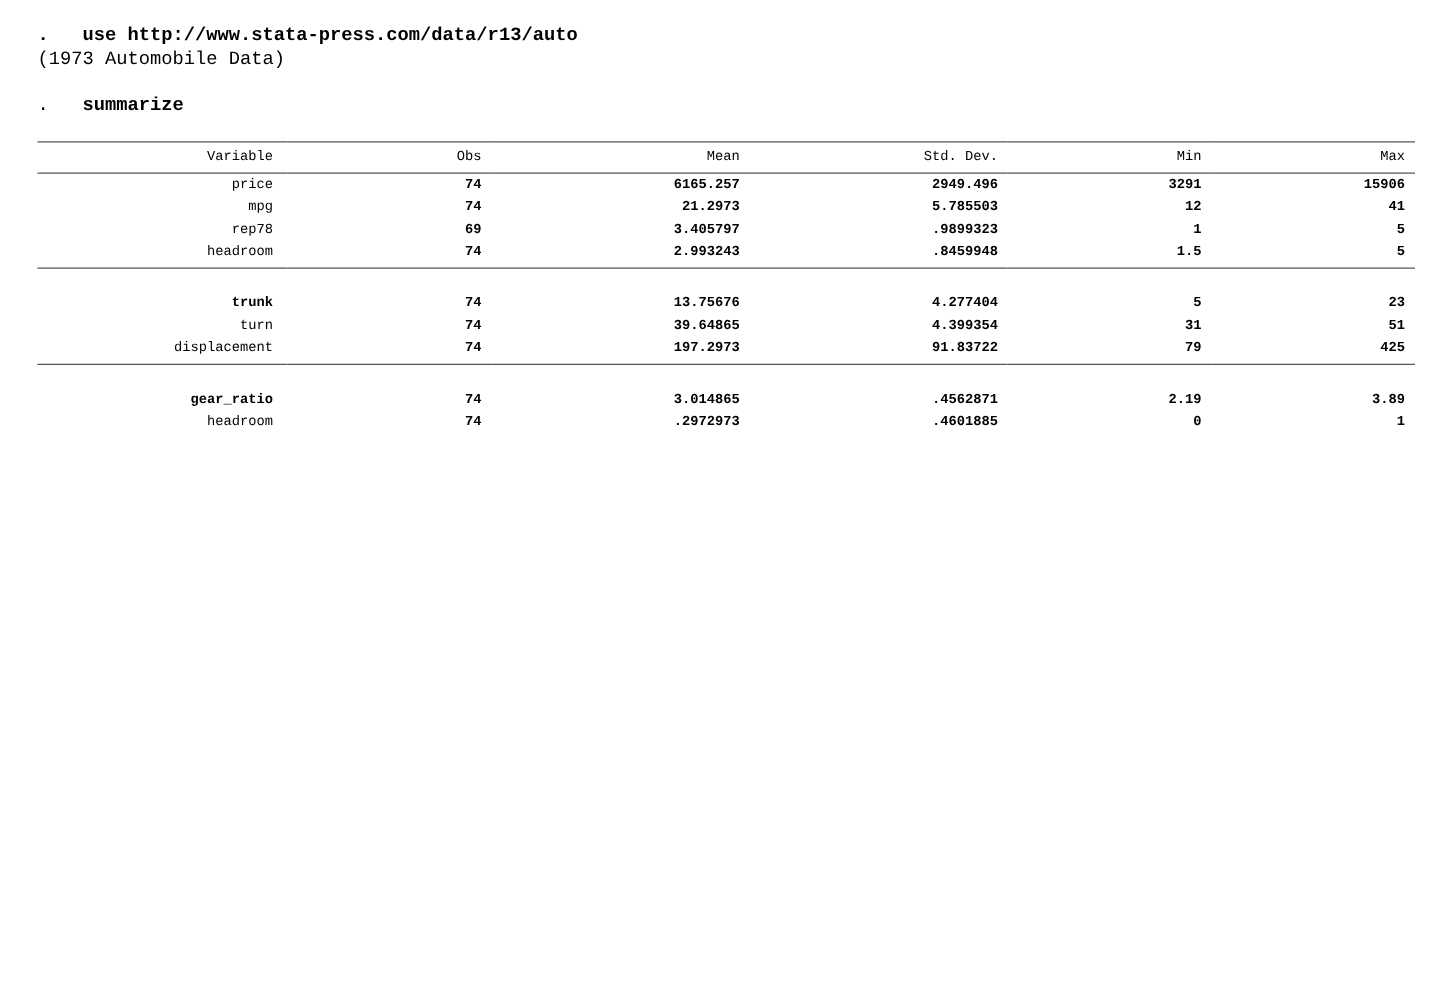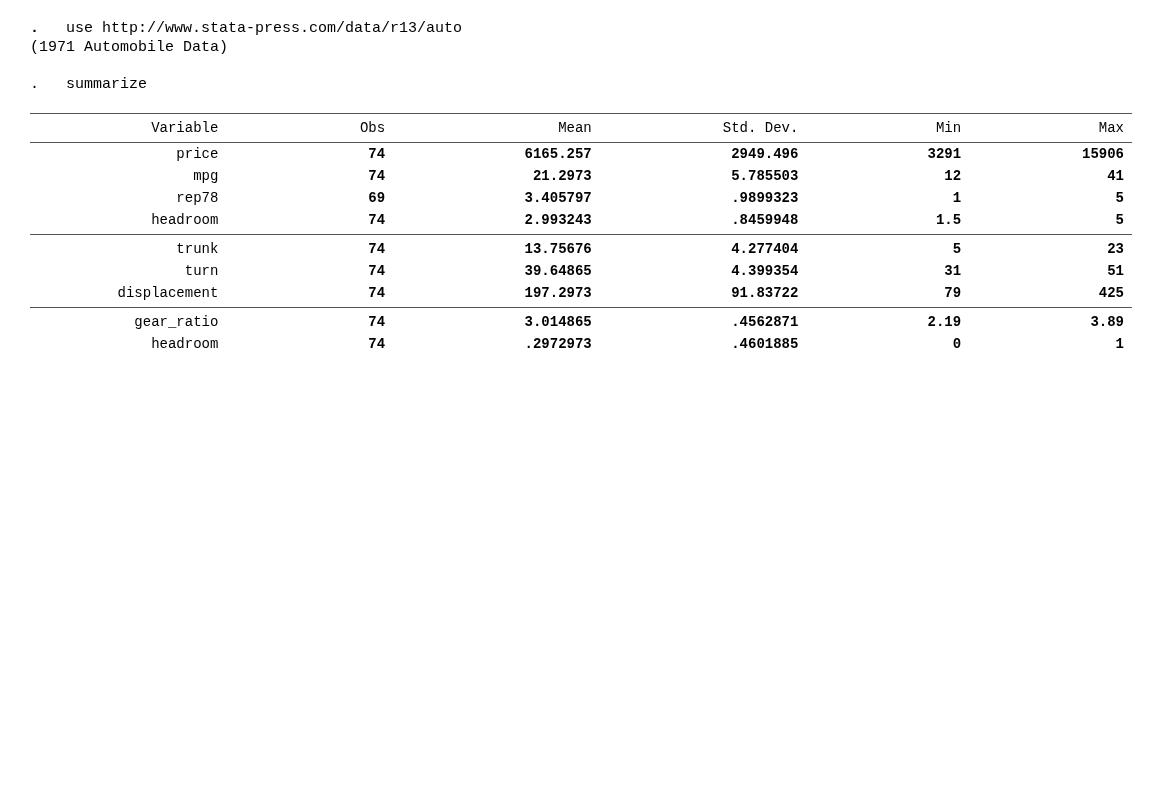--- a/index.html
+++ b/index.html
@@ -20,36 +20,36 @@
 
     .command-line {
       margin-bottom: 2px;
     }
 
     .command-line .dot {
       font-weight: bold;
     }
 
     .command-text {
-      font-weight: normal;
+      font-weight: bold;
     }
 
     .subtitle {
       margin-bottom: 20px;
     }
 
     .summarize-cmd {
       margin-bottom: 20px;
     }
 
     .stata-table {
       width: 100%;
       border-collapse: collapse;
       font-family: 'Courier New', Courier, monospace;
-      font-size: 14px;
+      font-size: 11px;
     }
 
     .stata-table .header-row td {
       padding: 6px 8px;
       border-top: 1px solid #555;
       border-bottom: 1px solid #555;
     }
 
     .stata-table .header-row td:first-child {
       text-align: right;
@@ -61,21 +61,22 @@
       text-align: right;
     }
 
     .stata-table .var-col {
       text-align: right;
       padding-right: 12px;
     }
 
     .stata-table .group-divider td {
       border-top: 1px solid #555;
-      padding-top: 6px;
+      padding-top: 22px;
+      font-weight: bold;
     }
 
     .stata-table .group-end td {
       padding-bottom: 6px;
     }
 
     .col-variable { width: 160px; }
     .col-obs      { width: 130px; }
     .col-mean     { width: 165px; }
     .col-std      { width: 165px; }
@@ -83,21 +84,21 @@
     .col-max      { width: 130px; }
   </style>
 </head>
 <body>
 
 <div class="command-line">
   <span class="dot">.</span>
   <span>&nbsp;&nbsp;</span><span class="command-text">use http://www.stata-press.com/data/r13/auto</span>
 </div>
 
-<div class="subtitle">(1971 Automobile Data)</div>
+<div class="subtitle">(1973 Automobile Data)</div>
 
 <div class="summarize-cmd">
   <span class="dot">.</span>
   <span>&nbsp;&nbsp;</span><span class="command-text">summarize</span>
 </div>
 
 <table class="stata-table">
   <colgroup>
     <col class="col-variable">
     <col class="col-obs">

